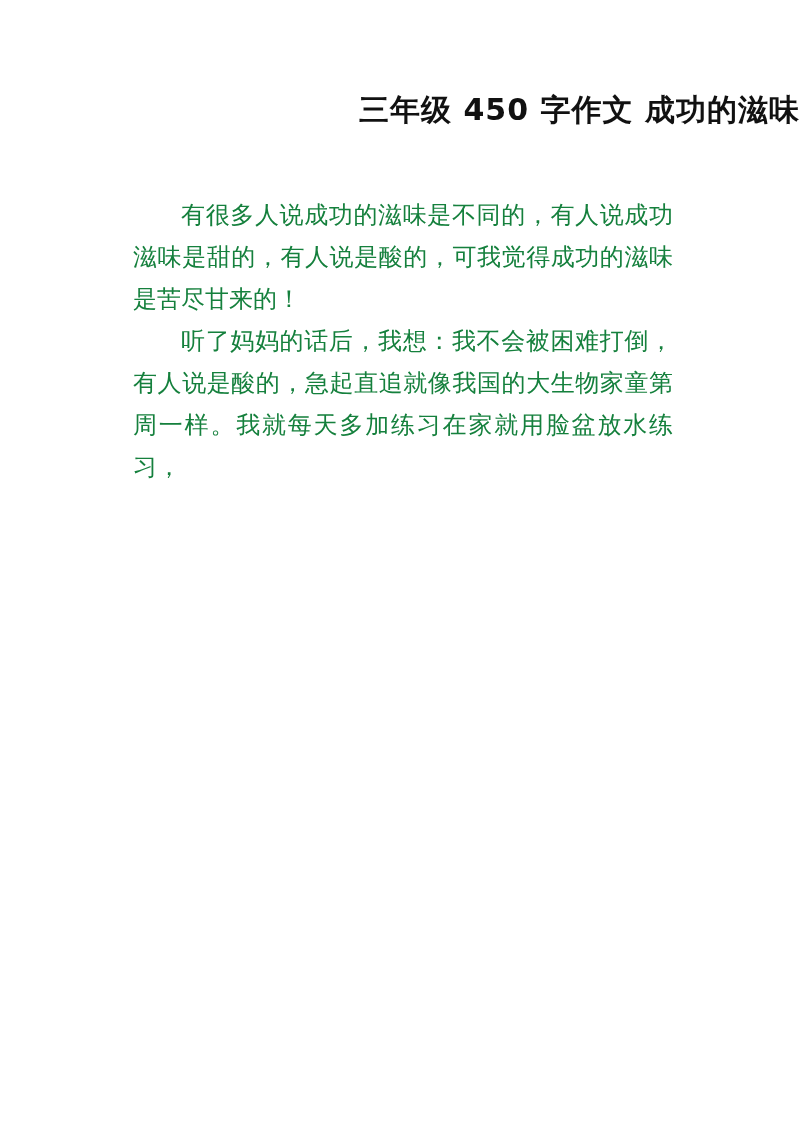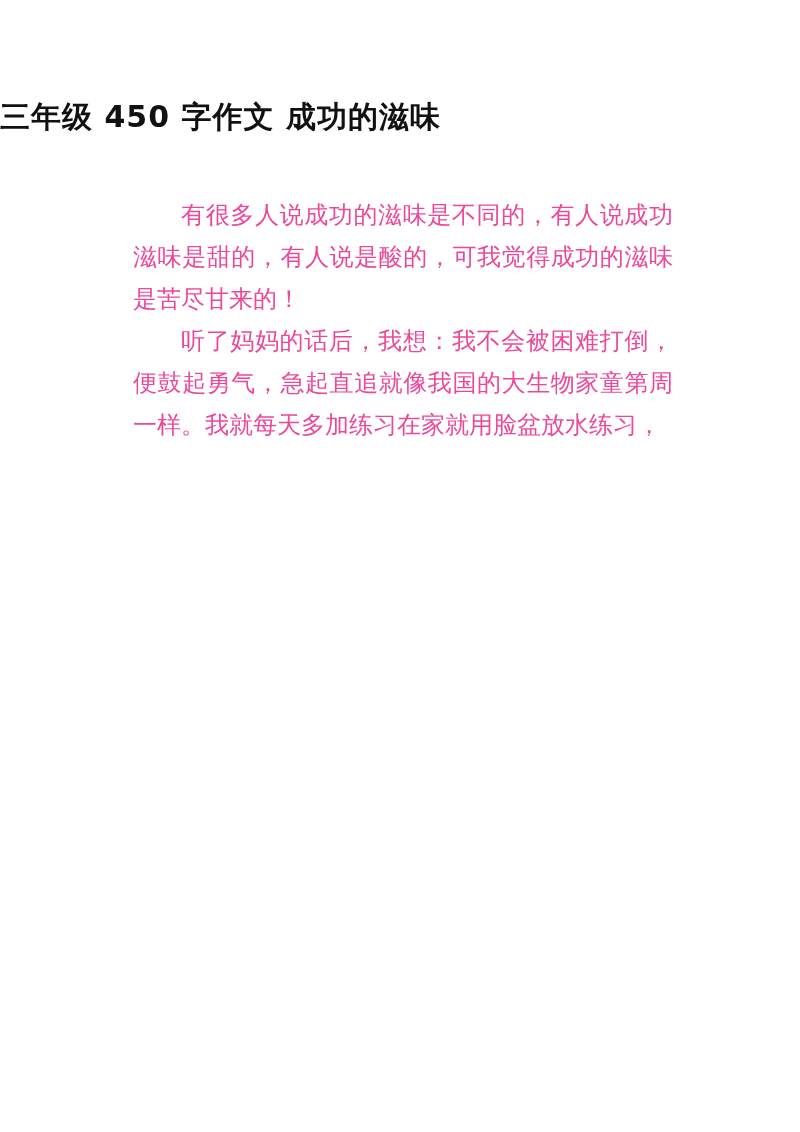--- a/index.html
+++ b/index.html
@@ -10,53 +10,53 @@
     .page {
       position: relative;
       width: 800px;
       height: 1132px;
       background: #ffffff;
       overflow: hidden;
       font-family: "DejaVu Serif", serif;
     }
     .doc-title {
       position: absolute;
-      top: 97px;
+      top: 90px;
       left: 0;
       width: 800px;
       margin: 0;
-      text-align: left;
+      text-align: right;
       font-family: "DejaVu Sans", sans-serif;
       font-weight: bold;
       font-size: 30px;
       letter-spacing: 1px;
       color: #111111;
       white-space: nowrap;
     }
     .essay-body {
       position: absolute;
       top: 194px;
       left: 133px;
       width: 540px;
       font-size: 24px;
       line-height: 42px;
-      color: #ec4899;
+      color: #15803d;
       text-align: justify;
       text-justify: inter-ideograph;
     }
     .essay-body p {
       margin: 0;
       padding: 0;
       text-indent: 2em;
       word-break: break-all;
       overflow-wrap: break-word;
     }
   </style>
 </head>
 <body>
 
 <div class="page">
   <h1 class="doc-title">三年级 450 字作文 成功的滋味</h1>
   <div class="essay-body" id="essay-body">
       <p>有很多人说成功的滋味是不同的，有人说成功滋味是甜的，有人说是酸的，可我觉得成功的滋味是苦尽甘来的！</p>
-      <p>听了妈妈的话后，我想：我不会被困难打倒，便鼓起勇气，急起直追就像我国的大生物家童第周一样。我就每天多加练习在家就用脸盆放水练习，</p>
+      <p>听了妈妈的话后，我想：我不会被困难打倒，有人说是酸的，急起直追就像我国的大生物家童第周一样。我就每天多加练习在家就用脸盆放水练习，</p>
     </div>
 </div>
 
 </body></html>

